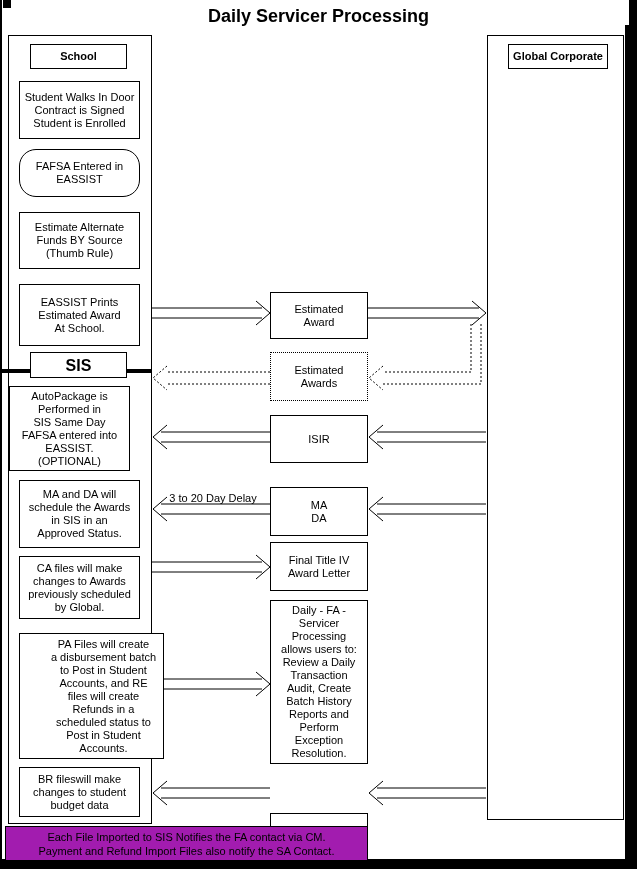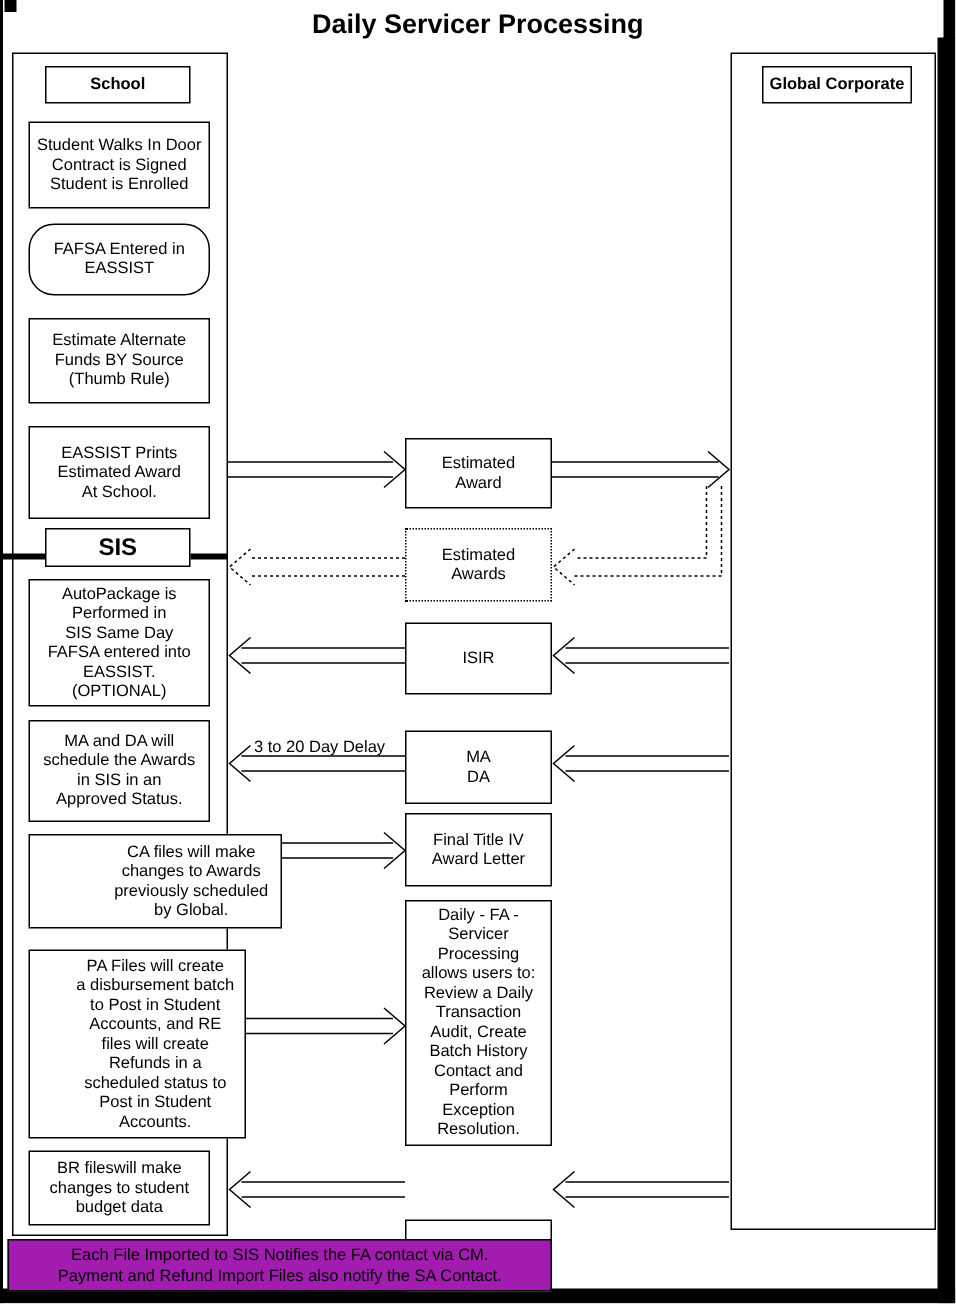--- a/index.html
+++ b/index.html
@@ -79,31 +79,31 @@
 Student is Enrolled</div>
   <div class="box" style="left:19px;top:149px;width:119px;height:46px;border-radius:17px;">FAFSA Entered in
 EASSIST</div>
   <div class="box" style="left:19px;top:212px;width:119px;height:55px;">Estimate Alternate
 Funds BY Source
 (Thumb Rule)</div>
   <div class="box" style="left:19px;top:284px;width:119px;height:60px;">EASSIST Prints
 Estimated Award
 At School.</div>
 
-  <div class="box" style="left:19px;top:386px;width:119px;height:83px;">AutoPackage is
+  <div class="box" style="left:9px;top:386px;width:119px;height:83px;">AutoPackage is
 Performed in
 SIS Same Day
 FAFSA entered into
 EASSIST.
 (OPTIONAL)</div>
   <div class="box" style="left:19px;top:480px;width:119px;height:66px;">MA and  DA will
 schedule the Awards
 in SIS in an
 Approved Status.</div>
-  <div class="box" style="left:19px;top:556px;width:119px;height:61px;padding-left:48px;">CA files will make
+  <div class="box" style="left:19px;top:556px;width:119px;height:61px;">CA files will make
 changes to Awards
 previously scheduled
 by Global.</div>
   <div class="box" style="left:19px;top:633px;width:119px;height:124px;padding-left:24px;">PA Files will create
 a disbursement batch
 to Post in Student
 Accounts, and  RE
 files will create
 Refunds in a
 scheduled status to
@@ -123,21 +123,21 @@
   <div class="box" style="left:270px;top:542px;width:96px;height:47px;">Final Title IV
 Award Letter</div>
   <div class="box" style="left:270px;top:600px;width:96px;height:162px;">Daily - FA -
 Servicer
 Processing
 allows users to:
 Review a Daily
 Transaction
 Audit, Create
 Batch History
-Contact and
+Reports and
 Perform
 Exception
 Resolution.</div>
   <div class="box" style="left:270px;top:813px;width:96px;height:47px;">BR</div>
 
   <div class="lbl" style="left:158px;top:492px;width:110px;">3 to 20 Day Delay</div>
 
   <div class="note" style="left:5px;top:826px;width:361px;height:33px;">Each File Imported to SIS Notifies the FA contact via CM.
 Payment and Refund Import Files also notify the SA Contact.</div>
   <div class="bar" style="left:301px;top:830px;width:9px;height:16px;"></div>

